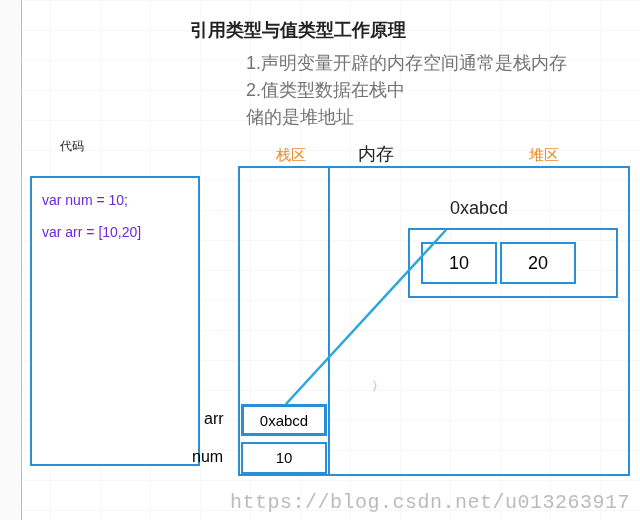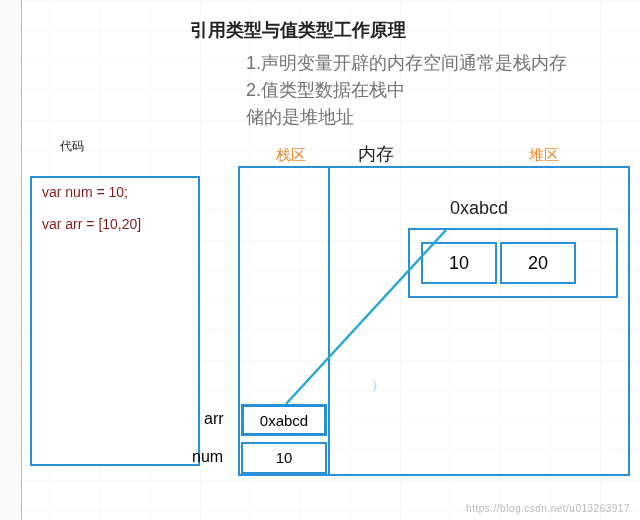--- a/index.html
+++ b/index.html
@@ -62,23 +62,23 @@
       font-size: 15px; color: #e98a2b; margin-left: 34px;
     }
     .box {
       position: absolute;
       border: 2px solid #2a8fd6;
       background: #fff;
     }
     .code-box {
       top: 176px; left: 30px;
       width: 170px; height: 290px;
-      padding: 6px 10px;
+      padding: 14px 10px;
       font-size: 14px;
-      color: #7f1d1d;
+      color: #6d28d9;
     }
     .code-box div { margin-bottom: 16px; }
     .mem-box {
       top: 166px; left: 238px;
       width: 392px; height: 310px;
       background: transparent;
     }
     .stack-area {
       top: 166px; left: 238px;
       width: 92px; height: 310px;
@@ -120,23 +120,23 @@
     .heap-10 { top: 242px; left: 421px; }
     .heap-20 { top: 242px; left: 500px; }
     .pointer-line {
       position: absolute;
       pointer-events: none;
     }
     .arrow-mark { position:absolute; top:378px; left:372px; color:#2a8fd6; font-size:12px; }
     .watermark {
       position: absolute;
       bottom: 6px; right: 10px;
-      font-size: 10px;
+      font-size: 20px;
       color: #bbb;
-      font-family: Liberation Sans, sans-serif;
+      font-family: Liberation Mono, monospace;
       letter-spacing: 0.5px;
     }
   </style>
 </head>
 <body>
 
 <div class="grid-bg"></div>
 <div class="ruler-v"></div>
 
 <div class="content">

